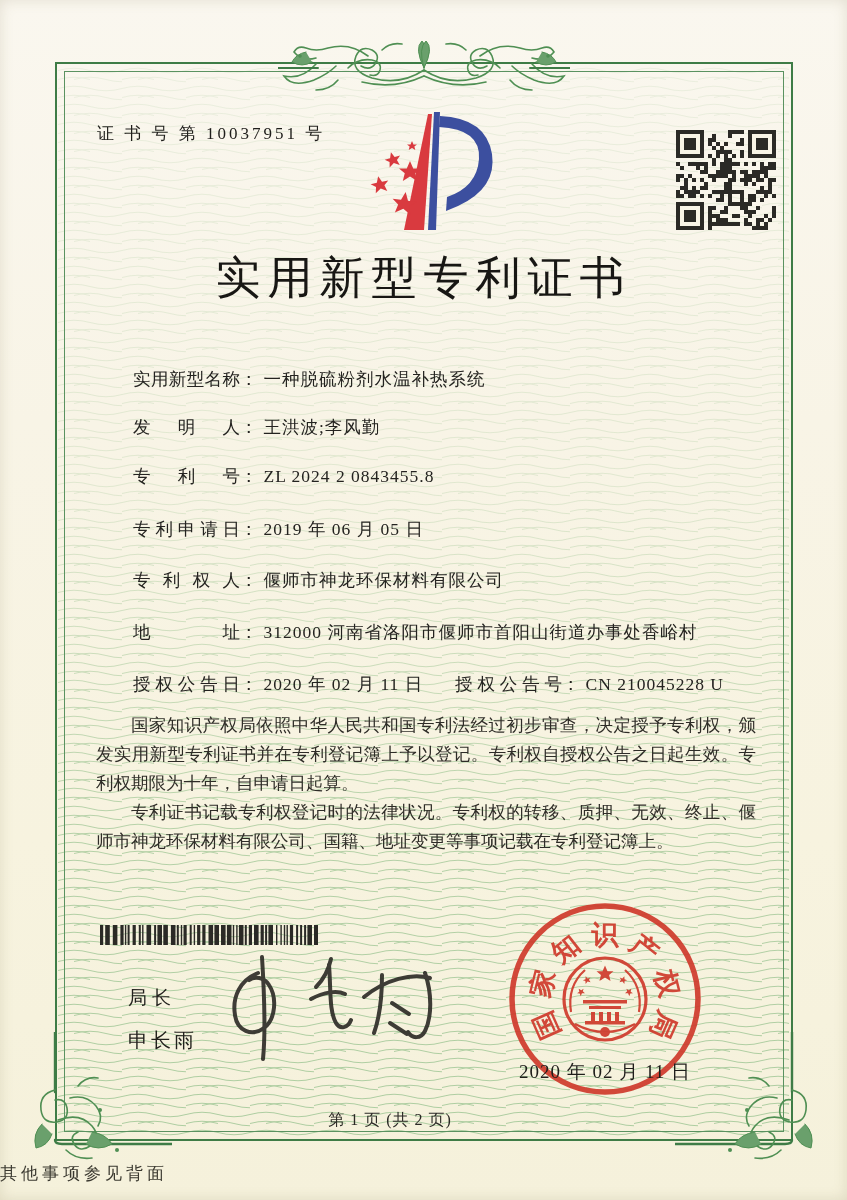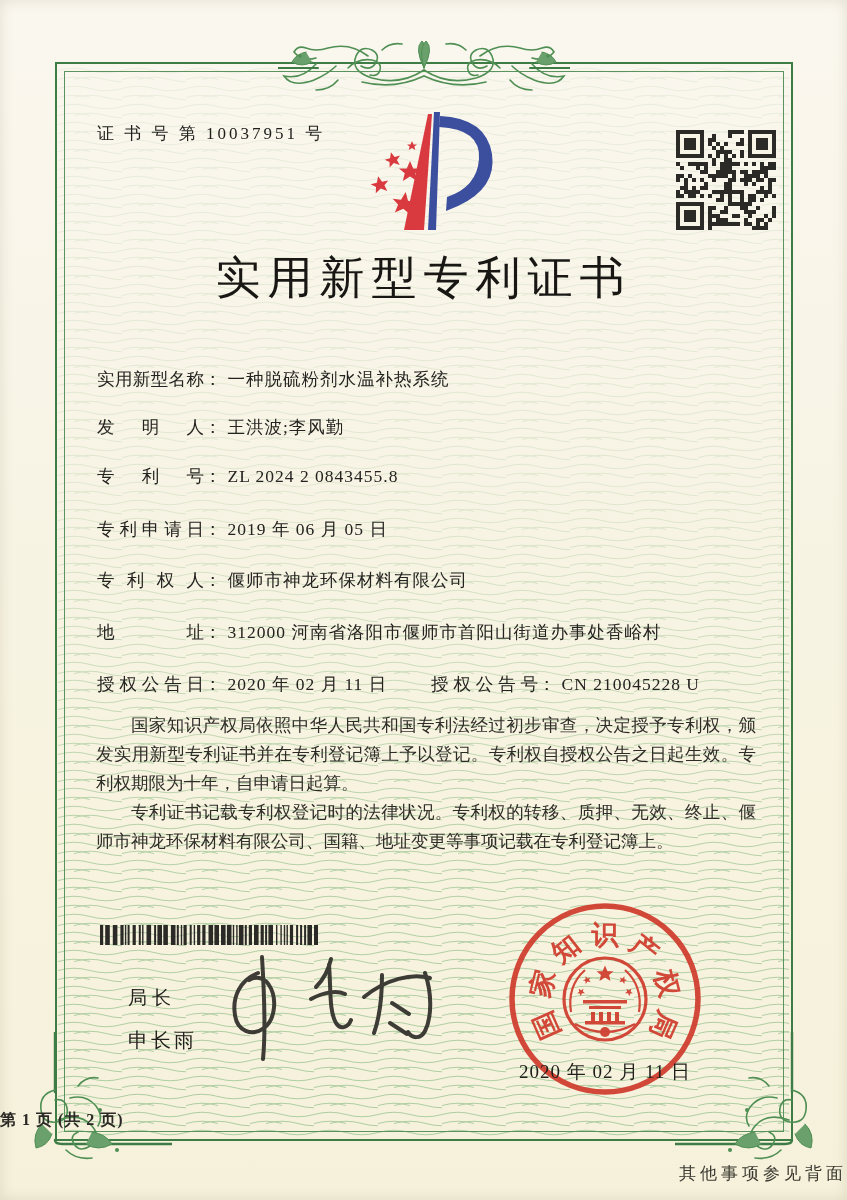--- a/index.html
+++ b/index.html
@@ -22,43 +22,43 @@
   .flourish.bl{left:22px;top:1032px;}
   .flourish.br{left:675px;top:1032px;transform:scaleX(-1);}
   
   .cert-no{position:absolute;left:97px;top:122px;font-size:17px;letter-spacing:3px;color:#1f1e1b;}
   .logo{position:absolute;left:348px;top:108px;width:170px;height:128px;}
   .qr{position:absolute;left:676px;top:130px;width:100px;height:100px;}
   .title{position:absolute;left:0;top:248px;width:100%;text-align:center;
     font-size:45px;font-weight:400;letter-spacing:7px;color:#181714;}
   
   .field-row{position:absolute;left:97px;width:665px;font-size:17.5px;color:#242320;white-space:nowrap;}
-  .flabel{display:inline-block;width:107px;text-align:justify;text-align-last:justify;vertical-align:bottom;}
+  .flabel{display:inline-block;width:107px;text-align:justify;text-align-last:justify;vertical-align:bottom;margin-left:36px;}
   .fcolon{display:inline-block;margin-right:6px;}
   .fvalue{letter-spacing:1px;}
   .row-0{top:367px}.row-1{top:415px}.row-2{top:464px}.row-3{top:517px}
   .row-4{top:568px}.row-5{top:620px}.row-6{top:672px}
-  .grant-right{position:absolute;left:334px;top:0;}
+  .grant-right{position:absolute;left:322px;top:0;}
   .field-row{line-height:24px;}
   .grant-wrap{position:relative;}
   
   .body-text{position:absolute;left:96px;top:711px;width:660px;font-size:17.5px;
     line-height:29px;text-align:justify;color:#2e2c27;}
   .body-text p{margin:0;text-indent:2em;}
   
   .barcode{position:absolute;left:100px;top:925px;width:218px;height:20px;}
   .sig-title{position:absolute;left:128px;top:985px;font-size:19px;letter-spacing:5px;color:#22211d;}
   .sig-name{position:absolute;left:128px;top:1027px;font-size:20px;letter-spacing:3px;color:#22211d;}
   .signature{position:absolute;left:212px;top:945px;width:240px;height:120px;}
   .seal{position:absolute;left:505px;top:900px;width:200px;height:200px;opacity:.92;}
   .seal-date{position:absolute;left:498px;top:1059px;width:214px;text-align:center;
     font-size:19px;letter-spacing:1px;color:#1f1e1b;}
-  .page-num{position:absolute;left:0;top:1110px;width:780px;
-    font-size:16px;letter-spacing:1px;color:#2a2925;font-weight:bold;}
-  .back-note{position:absolute;left:0;top:1162px;width:847px;text-align:right;
+  .page-num{position:absolute;left:0;top:1110px;width:780px;text-align:center;
+    font-size:16px;letter-spacing:1px;color:#2a2925;}
+  .back-note{position:absolute;left:0;top:1162px;width:847px;text-align:left;
     font-size:17px;letter-spacing:4px;color:#3a382f;}
 </style>
 </head>
 <body>
 
 <div class="page">
 
   <svg class="guilloche" xmlns="http://www.w3.org/2000/svg">
     <defs>
       <pattern id="waves" width="64" height="18" patternUnits="userSpaceOnUse">

